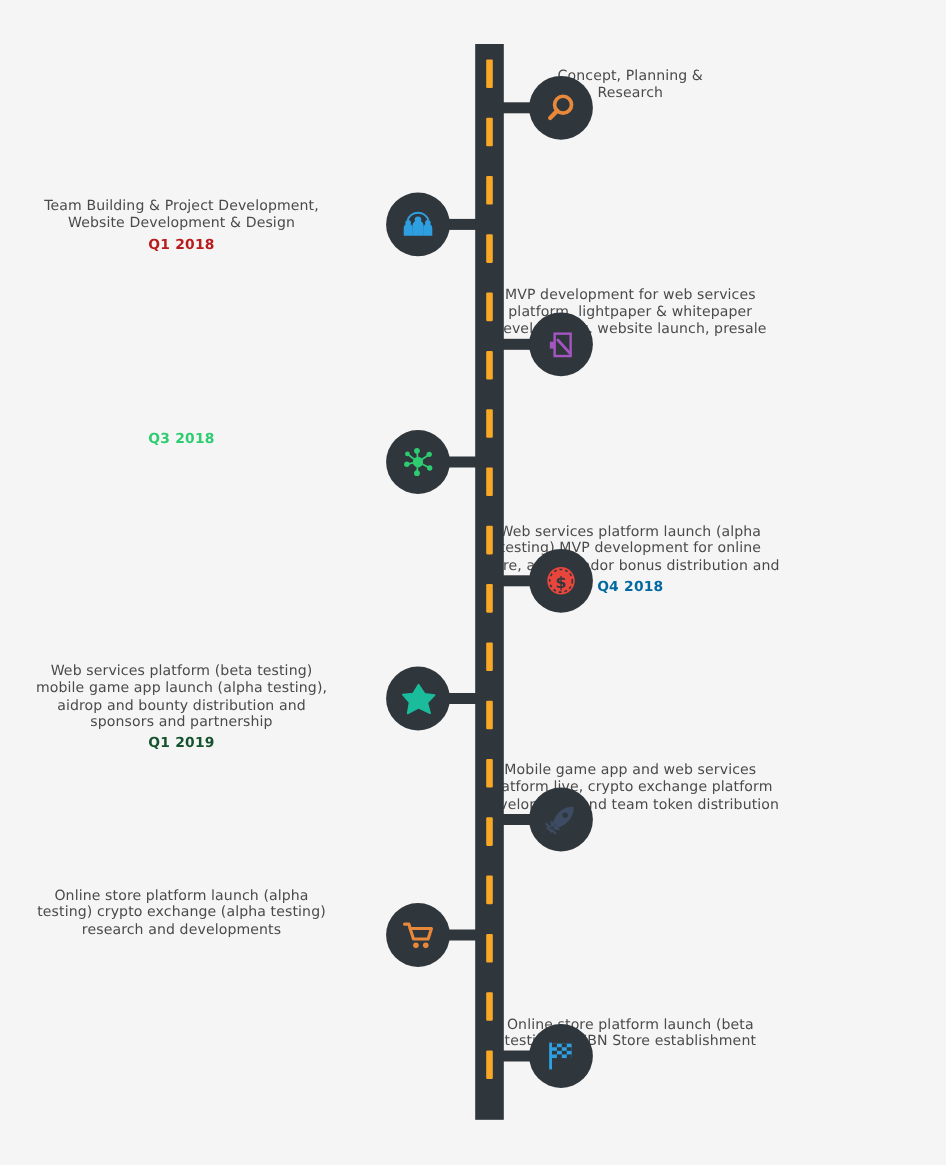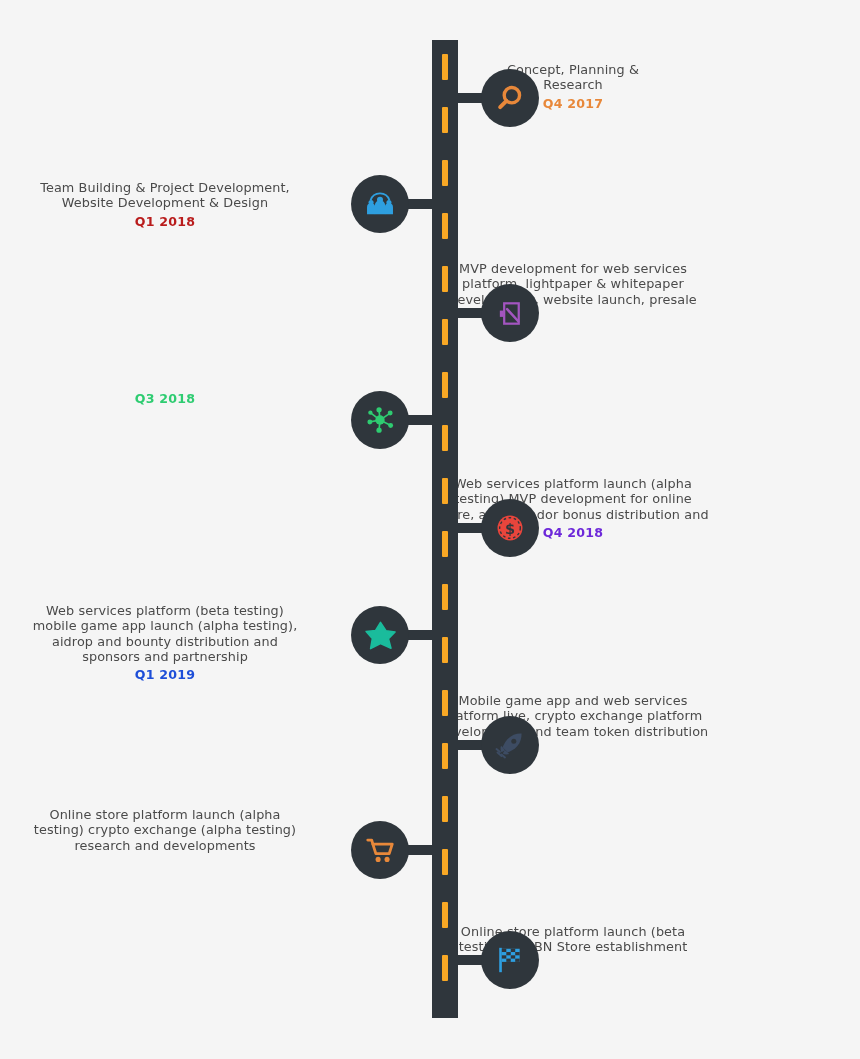--- a/index.html
+++ b/index.html
@@ -145,21 +145,20 @@
     <div class="connector"></div>
     <div class="node">
       <svg width="30" height="30" viewBox="0 0 32 32">
         <circle cx="18" cy="13" r="8.2" fill="none" stroke="#e8883a" stroke-width="3.6"></circle>
         <line x1="12.2" y1="19" x2="5.5" y2="25.8" stroke="#e8883a" stroke-width="4.2" stroke-linecap="round"></line>
       </svg>
     </div>
     <div class="label" style="top:-36px">
       <p class="desc">Concept, Planning &amp;
 Research</p>
-      <p class="period" style="color:#e8883a">Q4 2017</p>
     </div>
   </div>
 
   <div class="milestone left" style="top:204px">
     <div class="connector"></div>
     <div class="node">
       <svg width="32" height="32" viewBox="0 0 34 34">
         <path d="M7 13 A10.5 10.5 0 0 1 27 13" fill="none" stroke="#2e9fe0" stroke-width="2"></path>
         <circle cx="17" cy="12.5" r="3.2" fill="#2e9fe0"></circle>
         <path d="M11.5 28 v-9.5 a5.5 5.5 0 0 1 11 0 V28 z" fill="#2e9fe0"></path>
@@ -224,37 +223,37 @@
       <svg width="32" height="32" viewBox="0 0 32 32">
         <circle cx="16" cy="16" r="12.5" fill="#e8453c"></circle>
         <circle cx="16" cy="16" r="10.3" fill="none" stroke="#2f363c" stroke-width="1.4" stroke-dasharray="2.6 2.6"></circle>
         <text x="16" y="22.3" font-family="DejaVu Sans, sans-serif" font-size="14.5" font-weight="bold" fill="#2f363c" text-anchor="middle">$</text>
       </svg>
     </div>
     <div class="label" style="top:-52px">
       <p class="desc">Web services platform launch (alpha
 testing) MVP development for online
 store, ambassador bonus distribution and</p>
-      <p class="period" style="color:#6d28d9">Q4 2018</p>
+      <p class="period" style="color:#0369a1">Q4 2018</p>
     </div>
   </div>
 
   <div class="milestone left" style="top:635px">
     <div class="connector"></div>
     <div class="node">
       <svg width="33" height="33" viewBox="0 0 34 34">
         <path d="M17 3.5 L22.8 12.2 L32 13.4 L25.2 20.4 L27.8 30.2 L17 25.2 L6.8 30.5 L8.6 20.2 L2.2 12.8 L11.8 12.0 Z" fill="#1abc9c" stroke="#1abc9c" stroke-width="1.6" stroke-linejoin="round"></path>
       </svg>
     </div>
     <div class="label" style="top:-32px">
       <p class="desc">Web services platform (beta testing)
 mobile game app launch (alpha testing),
 aidrop and bounty distribution and
 sponsors and partnership</p>
-      <p class="period" style="color:#1d4ed8">Q1 2019</p>
+      <p class="period" style="color:#14532d">Q1 2019</p>
     </div>
   </div>
 
   <div class="milestone right" style="top:745px">
     <div class="connector"></div>
     <div class="node">
       <svg width="32" height="32" viewBox="0 0 32 32">
         <path d="M27.5 4.5 C21 4.2 15 7.2 11.3 13 L8.5 18.2 L13.8 23.5 L19 20.7 C24.8 17 27.8 11 27.5 4.5 Z" fill="#3d4c63"></path>
         <circle cx="19.8" cy="12.2" r="2.5" fill="#2f363c"></circle>
         <path d="M9.5 19.2 L7 16.8 C6.2 19 6.4 21.6 7.5 23.2 L11 21.2 Z" fill="#3d4c63"></path>

